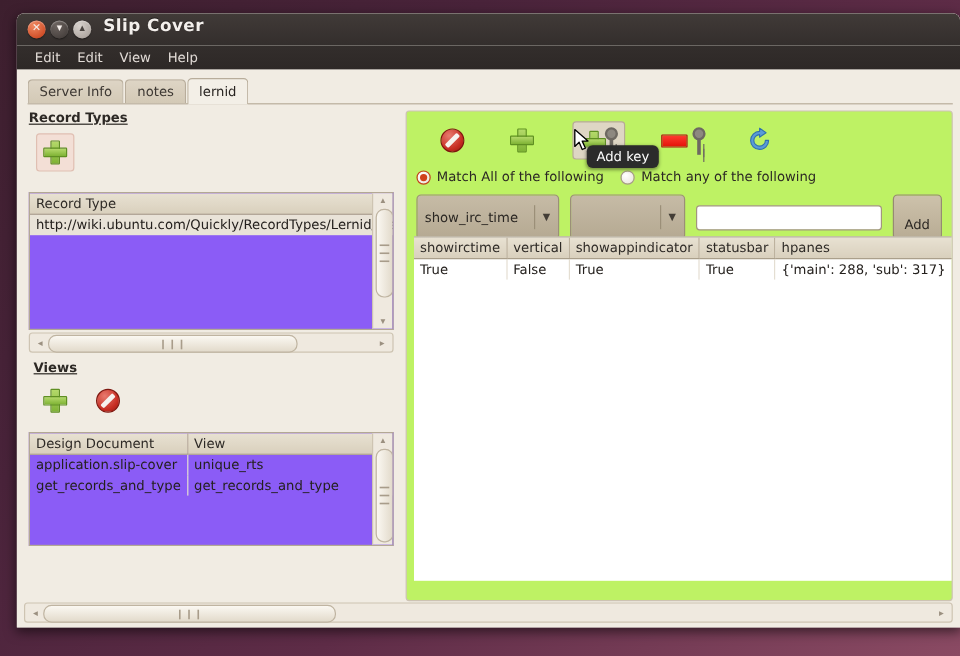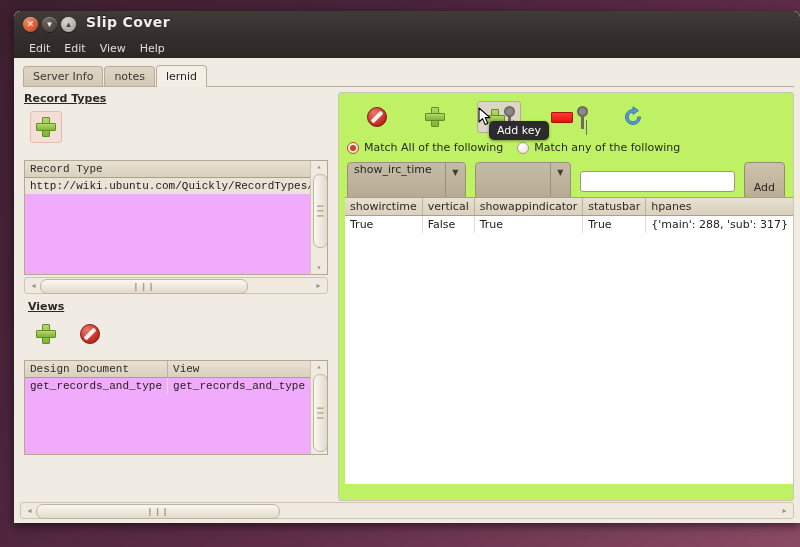--- a/index.html
+++ b/index.html
@@ -179,26 +179,25 @@
     box-shadow: 4px 3px 0 -1px #6e6962, 4px 7px 0 -1px #6e6962;
   }
 
   
   .ico-refresh { width: 22px; height: 22px; position: relative; }
 
   .combo-icon { display:flex; align-items:center; gap:1px; }
 
   
   .tablebox {
-    background: #f0abfc;
+    background: #8b5cf6;
     border: 1px solid #b3a894;
     position: relative;
     overflow: hidden;
     box-sizing: border-box;
-    font-family: Liberation Mono, monospace;
   }
   table.grid { border-collapse: collapse; width: 100%; font-size: 11px; }
   table.grid th {
     background: linear-gradient(to bottom, #e8e1d2, #d9d0bd);
     border-right: 1px solid #bdb29e;
     border-bottom: 1px solid #aa9f8b;
     text-align: left;
     font-weight: normal;
     color: #2e2a26;
     padding: 2px 5px;
@@ -306,21 +305,21 @@
 
   #filterrow {
     display: flex; align-items: center; gap: 9px;
     padding: 2px 8px 6px 8px;
   }
   .combo {
     height: 38px;
     background: linear-gradient(to bottom, #c6bba6, #b5a992);
     border: 1px solid #9b8f78;
     border-radius: 4px;
-    display: flex; 
+    display: flex; align-items: center;
     font-size: 11px; color: #2a2622;
     cursor: pointer;
     box-sizing: border-box;
   }
   .combo .cval { flex: 1; padding-left: 6px; white-space: nowrap; overflow: hidden; }
   .combo .carrow {
     width: 19px; text-align: center; font-size: 8px;
     border-left: 1px solid #9b8f78;
     color: #433d36; line-height: 20px;
   }
@@ -446,20 +445,24 @@
         <div class="tablebox" style="position:absolute; left:4px; top:268px; width:304px; height:95px;">
           <table class="grid">
             <thead>
               <tr>
                 <th style="width:108px">Design Document</th>
                 <th>View</th>
               </tr>
             </thead>
             <tbody>
               <tr>
+                <td>application.slip-cover</td>
+                <td>unique_rts</td>
+              </tr>
+              <tr>
                 <td>get_records_and_type</td>
                 <td>get_records_and_type</td>
               </tr>
             </tbody>
           </table>
           <div class="vscroll">
             <div class="vsb-arrow">▴</div>
             <div class="vsb-track">
               <div class="vsb-thumb" style="top:2px; height:76px;">
                 <span class="vgrip">❙❙❙</span>

